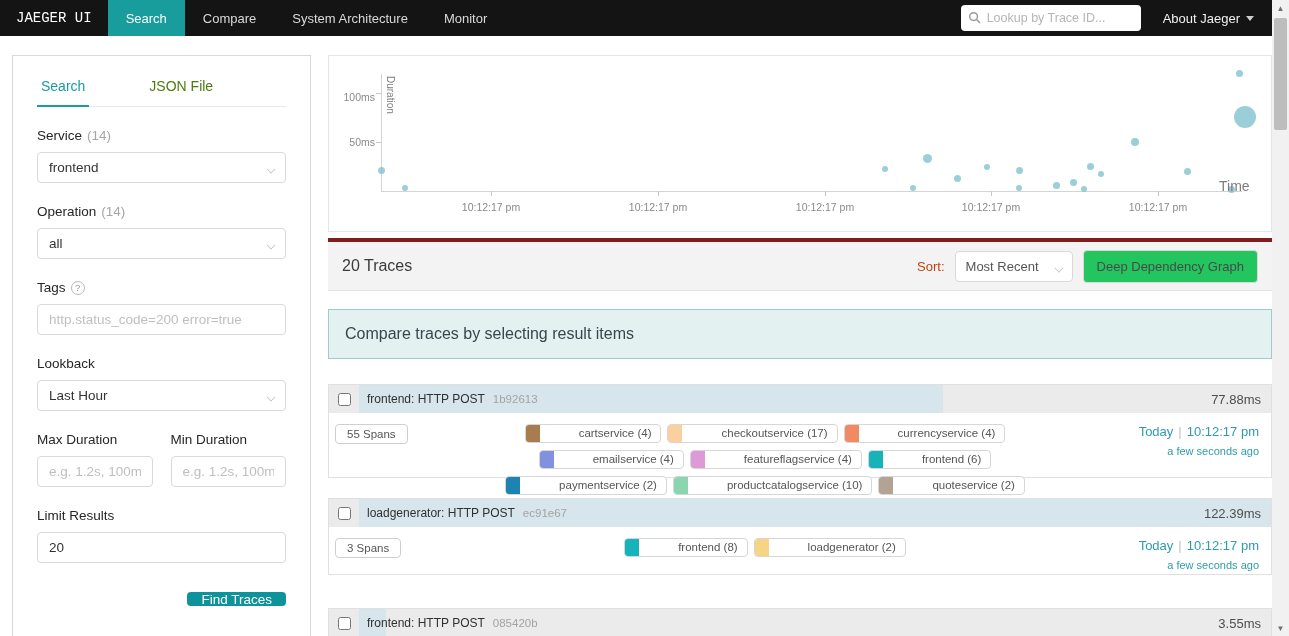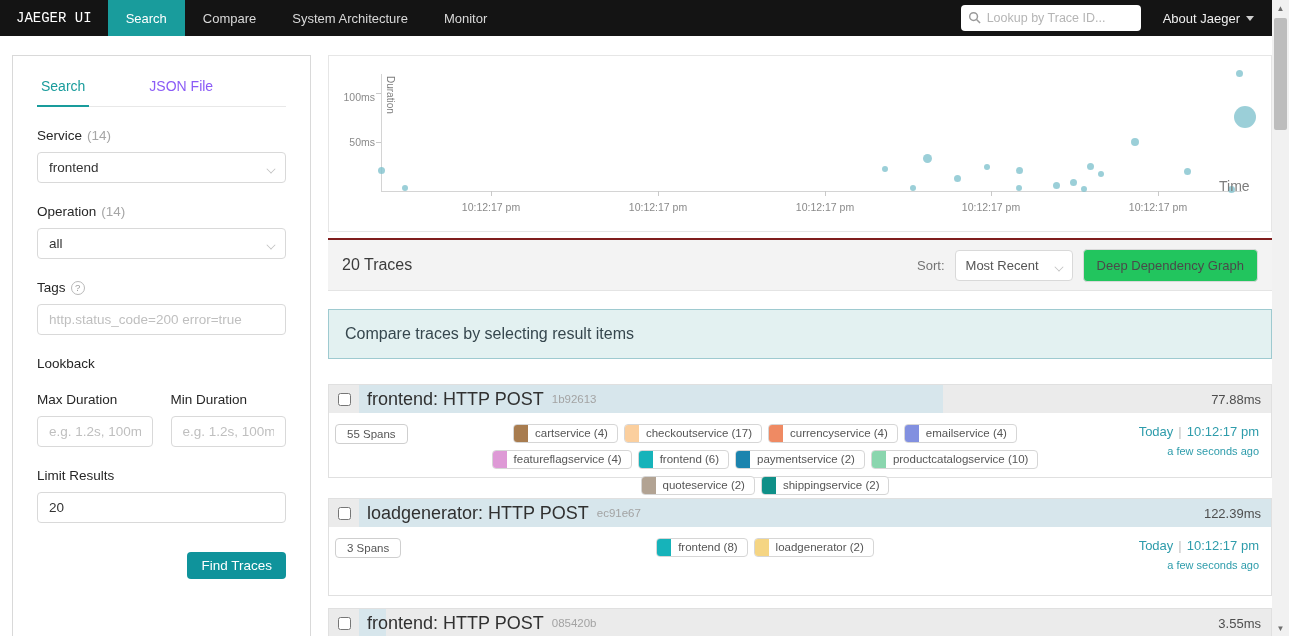--- a/index.html
+++ b/index.html
@@ -28,86 +28,86 @@
   
   .scrollbar { position:absolute; right:0; top:0; width:17px; height:636px; background:#f1f1f1; }
   .sb-arrow { position:absolute; left:0; width:17px; height:16px; display:flex; align-items:center; justify-content:center;
     color:#6f6f6f; font-size:8px; }
   .sb-thumb { position:absolute; left:2px; top:18px; width:13px; height:112px; background:#bdbdbd; border-radius:2px; }
 
   
   .sidebar { position:absolute; left:12px; top:55px; width:299px; height:581px; background:#fff;
     border:1px solid #d9d9d9; border-bottom:none; padding:0 24px; }
   .side-tabs { display:flex; gap:56px; border-bottom:1px solid #e8e8e8; margin:0 -0px; padding-top:22px; }
-  .side-tab { font-size:14px; padding:0 4px 12px 4px; color:#8b5cf6; cursor:pointer; position:relative; }
+  .side-tab { font-size:14px; padding:0 4px 12px 4px; color:#4d7c0f; cursor:pointer; position:relative; }
   .side-tab.active { color:#199c9c; }
   .side-tab.active::after { content:""; position:absolute; left:0; right:0; bottom:-1px; height:2px; background:#199c9c; }
   .grp { margin-top:21px; }
   .grp label { display:flex; align-items:center; gap:5px; font-size:13.5px; color:#262626; margin-bottom:9px; }
   .grp label .cnt { color:#a6a6a6; }
   .selbox { position:relative; height:31px; border:1px solid #d9d9d9; border-radius:4px; background:#fff;
     display:flex; align-items:center; padding:0 26px 0 11px; font-size:13.5px; color:#333; cursor:pointer; }
   .selbox .chev { position:absolute; right:10px; top:12px; width:8px; height:8px; border-right:1.6px solid #bfbfbf;
     border-bottom:1.6px solid #bfbfbf; transform:rotate(45deg) scale(.8); }
   .tin { width:100%; height:31px; border:1px solid #d9d9d9; border-radius:4px; padding:0 11px; font-size:13.5px;
     color:#333; outline:none; font-family:inherit; }
   .tin::placeholder { color:#bfbfbf; }
   .two-col { display:flex; gap:18px; }
   .two-col .col { flex:1; min-width:0; }
   .qmark { width:14px; height:14px; border-radius:50%; border:1px solid #b9b9b9; color:#9a9a9a; font-size:9.5px;
     display:inline-flex; align-items:center; justify-content:center; }
   .find-row { display:flex; justify-content:flex-end; margin-top:29px; }
-  .find-btn { height:27px; padding:0 14px; background:#0f939b; color:#fff; border:none; border-radius:4px;
+  .find-btn { height:14px; padding:0 14px; background:#0f939b; color:#fff; border:none; border-radius:4px;
     font-size:13.5px; font-family:inherit; cursor:pointer; }
 
   
   .chart-panel { position:absolute; left:328px; top:55px; width:944px; height:177px; background:#fff;
     border:1px solid #e6e6e6; }
   .y-axis { position:absolute; left:52px; top:18px; width:1px; height:118px; background:#d4d4d4; }
   .x-axis { position:absolute; left:52px; top:135px; width:861px; height:1px; background:#d4d4d4; }
   .ytick { position:absolute; width:46px; text-align:right; font-size:10.5px; color:#8a8a8a; }
   .ytick-dash { position:absolute; left:47px; width:5px; height:1px; background:#c9c9c9; }
   .xtick-dash { position:absolute; top:135px; width:1px; height:5px; background:#c9c9c9; }
   .xtick { position:absolute; top:145px; transform:translateX(-50%); font-size:10.5px; color:#8a8a8a; white-space:nowrap; }
   .ylab { position:absolute; left:56px; top:20px; writing-mode:vertical-rl; font-size:10px; color:#7d7d7d; }
   .xlab { position:absolute; left:890px; top:122px; font-size:14px; color:#7d7d7d; }
   .chart-canvas { position:absolute; left:52px; top:0; width:861px; height:135px; }
   .dot { position:absolute; border-radius:50%; opacity:.78; cursor:pointer; }
 
   
   .results-bar { position:absolute; left:328px; top:238px; width:944px; height:53px; background:#f3f3f3;
-    border-top:2px solid #7f1d1d; border-bottom:1px solid #e4e4e4; display:flex; align-items:center; padding:0 14px; }
+    border-top:4px solid #7f1d1d; border-bottom:1px solid #e4e4e4; display:flex; align-items:center; padding:0 14px; }
   .results-count { font-size:16px; color:#3b3b3b; }
   .results-right { margin-left:auto; display:flex; align-items:center; gap:10px; }
-  .sort-label { font-size:13px; color:#737373; }
+  .sort-label { font-size:13px; color:#c2410c; }
   .sort-sel { position:relative; width:118px; height:31px; border:1px solid #d9d9d9; border-radius:4px; background:#fff;
     display:flex; align-items:center; padding:0 24px 0 10px; font-size:13px; color:#555; cursor:pointer; }
   .ddg-btn { height:33px; padding:0 13px; background:#22c55e; border:1px solid #d9d9d9; border-radius:4px;
     font-size:13px; color:#4a4a4a; font-family:inherit; cursor:pointer; }
 
   
   .banner { position:absolute; left:328px; top:309px; width:944px; height:50px; background:#e3f1f1;
     border:1px solid #9ecad0; display:flex; align-items:center; padding:0 16px; font-size:16px; color:#36474e; }
 
   
   .card { position:absolute; left:328px; width:944px; background:#fff; border:1px solid #e0e0e0; cursor:pointer; }
   .card-head { position:relative; height:28px; background:#ebebeb; display:flex; align-items:center; overflow:hidden; }
   .cb-cell { position:relative; z-index:2; width:30px; height:28px; display:flex; align-items:center; justify-content:center; }
   .cb-cell input { width:13px; height:13px; cursor:pointer; }
   .dur-bar { position:absolute; left:30px; top:0; height:28px; background:#d7e6ec; z-index:1; }
-  .head-title { position:relative; z-index:2; font-size:18px; color:#303030; margin-left:8px; }
+  .head-title { position:relative; z-index:2; font-size:12px; color:#303030; margin-left:8px; }
   .head-id { position:relative; z-index:2; font-size:11.5px; color:#a3a3a3; margin-left:8px; }
   .head-dur { position:relative; z-index:2; margin-left:auto; font-size:13px; color:#4e4e4e; padding-right:10px; }
   .card-body { display:flex; padding:9px 12px 10px 6px;justify-content:flex-end; }
   .spans-col { width:150px; padding-top:2px; }
   .spans-chip { display:inline-block; border:1px solid #cfcfcf; border-radius:4px; background:#fff;
     font-size:11.5px; color:#555; padding:3px 11px; }
   .chips { width:560px; display:flex; flex-wrap:wrap; gap:7px 6px; align-content:flex-start; justify-content:center; padding-top:2px; }
   .svc-chip { display:inline-flex; align-items:stretch; border:1px solid #d6d6d6; border-radius:4px; background:#fff;
-    overflow:hidden; height:19px; }
+    overflow:hidden; height:19px;gap:32px; }
   .svc-chip i { display:block; width:14px; }
   .svc-chip em { font-style:normal; font-size:11.5px; color:#555; padding:2px 9px 0 7px; }
   .when-col { margin-left:auto; text-align:right; padding-top:2px; }
   .when-line { font-size:13px; color:#2e9cab; }
   .when-line .sep { color:#c0c0c0; padding:0 5px; }
   .ago-line { font-size:11px; color:#2e9cab; margin-top:6px; }
 </style>
 </head>
 <body>
 
@@ -167,20 +167,24 @@
           <span>Tags</span>
         <span class="qmark">?</span>
         </label>
       <input class="tin" type="text" placeholder="http.status_code=200 error=true" style="">
     </div>
 
     <div class="grp">
       <label>
           <span>Lookback</span>
         </label>
+      <div class="selbox">
+        <span>Last Hour</span>
+        <span class="chev"></span>
+      </div>
     </div>
 
     <div class="grp two-col">
       <div class="col">
         <label>
             <span>Max Duration</span>
           </label>
         <input class="tin" type="text" placeholder="e.g. 1.2s, 100ms, 500us" style="">
       </div>
       <div class="col">
@@ -315,21 +319,21 @@
         </div>
       <div class="when-col">
         <div class="when-line">
           <span>Today</span><span class="sep">|</span><span>10:12:17 pm</span>
         </div>
         <div class="ago-line">a few seconds ago</div>
       </div>
     </div>
   </div>
 
-  <div class="card" style="top:498px; height:98px;">
+  <div class="card" style="top:498px; height:77px;">
     <div class="card-head">
       <div class="dur-bar" style="width: calc(100% - 30px);"></div>
       <div class="cb-cell">
           <input type="checkbox" style="">
         </div>
       <span class="head-title">loadgenerator: HTTP POST</span>
       <span class="head-id">ec91e67</span>
       <span class="head-dur">122.39ms</span>
     </div>
     <div class="card-body">

